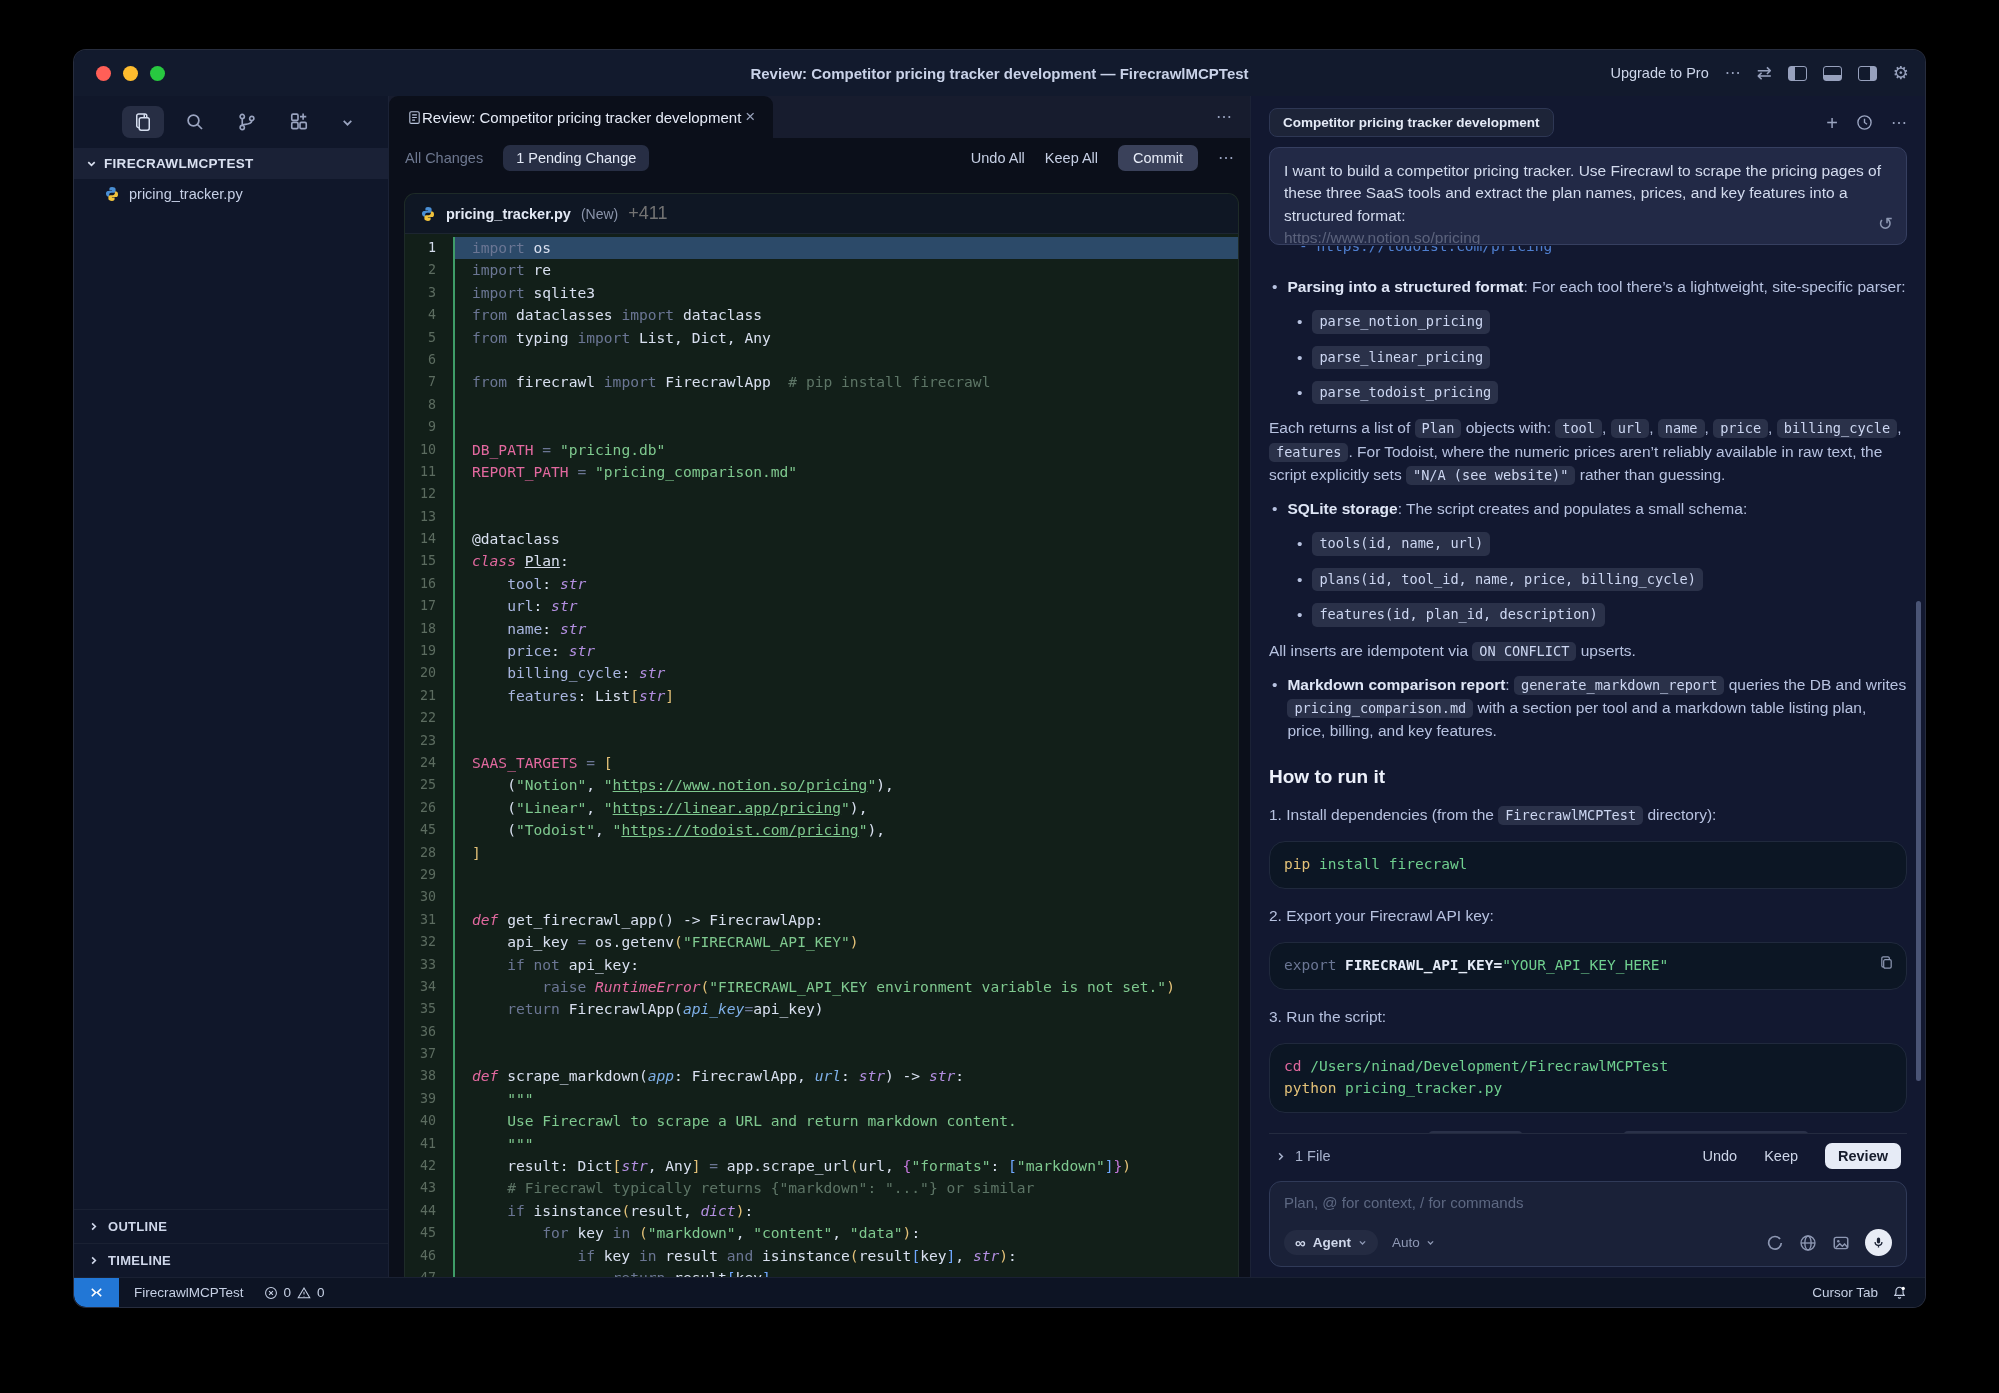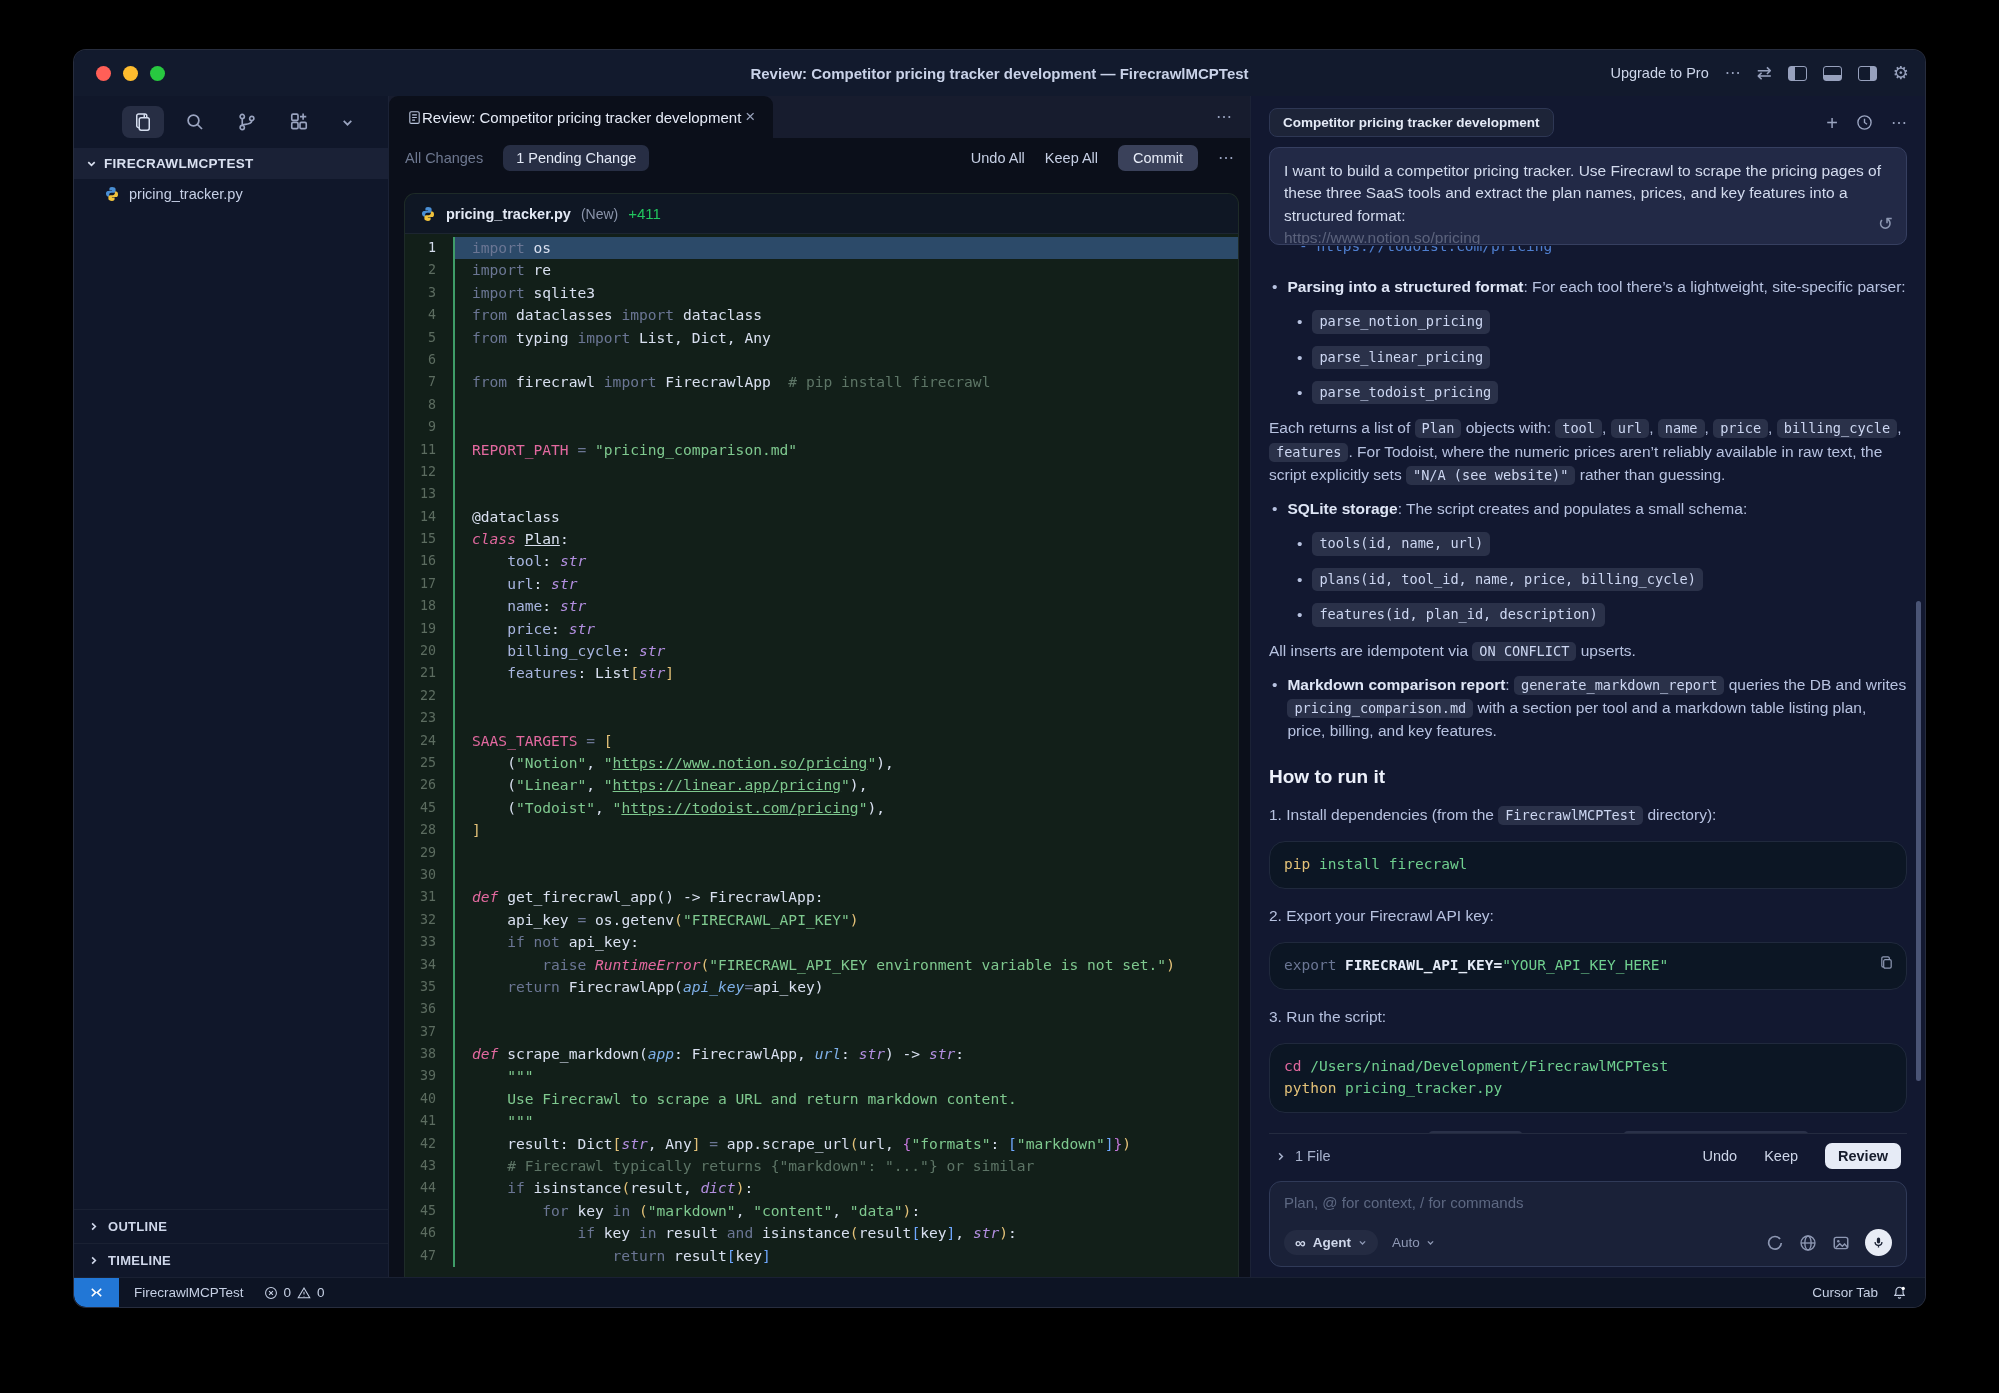--- a/index.html
+++ b/index.html
@@ -55,21 +55,21 @@
   .tool-spacer { flex:1; }
   .tool-link { color:#c7d0e5; font-size:14.5px; }
   .commit-pill { background:#3a415a; color:#e8edf8; font-size:14.5px; padding:5px 15px; border-radius:7px; }
 
   .codecard { flex:1; margin:16px 12px 0 16px; background:#121f19; border-radius:10px 10px 0 0;
     overflow:hidden; display:flex; flex-direction:column; box-shadow:0 0 0 1px #1e2b28; }
   .codehead { height:40px; flex:0 0 40px; display:flex; align-items:center; gap:10px; padding:0 15px;
     background:#0f1724; border-bottom:1px solid #1c2531; }
   .codehead .fname { color:#e3e9f5; font-size:14.5px; font-weight:600; }
   .codehead .fstat { color:#8b95ab; font-size:14px; }
-  .codehead .fadd { color:#22c55e; font-size:15px; }
+  .codehead .fadd { color:#737373; font-size:18px; }
   .codebody { flex:1; overflow:hidden; padding-top:3px;
     font-family:"DejaVu Sans Mono", monospace; font-size:14.6px; line-height:22.4px; }
   .cl { display:flex; height:22.4px; white-space:pre; }
   .ln { flex:0 0 48px; width:48px; text-align:right; padding-right:17px; color:#5c6c60; font-size:13.3px; }
   .ct { flex:1; border-left:2px solid #3f9c68; padding-left:17px; color:#d9e0f0; }
   .cl.hl .ct { background:#2c4a69; }
   .cl.hl .ln { color:#d4dcec; }
   .tk-d{color:#6b7694} .tk-k{color:#e2699f;font-style:italic} .tk-K{color:#e2699f}
   .tk-s{color:#7fc98f} .tk-u{color:#7fc98f;text-decoration:underline}
   .tk-t{color:#b38fe0;font-style:italic} .tk-a{color:#a9b6e0} .tk-c{color:#5d7566}
@@ -264,20 +264,21 @@
         <div class="codebody" id="code-lines">
               <div class="cl hl"><span class="ln">1</span><span class="ct"><span class="tk-d">import</span><span class="tk-p"> os</span></span></div>
               <div class="cl"><span class="ln">2</span><span class="ct"><span class="tk-d">import</span><span class="tk-p"> re</span></span></div>
               <div class="cl"><span class="ln">3</span><span class="ct"><span class="tk-d">import</span><span class="tk-p"> sqlite3</span></span></div>
               <div class="cl"><span class="ln">4</span><span class="ct"><span class="tk-d">from</span><span class="tk-p"> dataclasses </span><span class="tk-d">import</span><span class="tk-p"> dataclass</span></span></div>
               <div class="cl"><span class="ln">5</span><span class="ct"><span class="tk-d">from</span><span class="tk-p"> typing </span><span class="tk-d">import</span><span class="tk-p"> List, Dict, Any</span></span></div>
               <div class="cl"><span class="ln">6</span><span class="ct">&nbsp;</span></div>
               <div class="cl"><span class="ln">7</span><span class="ct"><span class="tk-d">from</span><span class="tk-p"> firecrawl </span><span class="tk-d">import</span><span class="tk-p"> FirecrawlApp</span><span class="tk-c">  # pip install firecrawl</span></span></div>
               <div class="cl"><span class="ln">8</span><span class="ct">&nbsp;</span></div>
               <div class="cl"><span class="ln">9</span><span class="ct">&nbsp;</span></div>
+              <div class="cl"><span class="ln">10</span><span class="ct"><span class="tk-K">DB_PATH</span><span class="tk-d"> = </span><span class="tk-s">"pricing.db"</span></span></div>
               <div class="cl"><span class="ln">11</span><span class="ct"><span class="tk-K">REPORT_PATH</span><span class="tk-d"> = </span><span class="tk-s">"pricing_comparison.md"</span></span></div>
               <div class="cl"><span class="ln">12</span><span class="ct">&nbsp;</span></div>
               <div class="cl"><span class="ln">13</span><span class="ct">&nbsp;</span></div>
               <div class="cl"><span class="ln">14</span><span class="ct"><span class="tk-p">@dataclass</span></span></div>
               <div class="cl"><span class="ln">15</span><span class="ct"><span class="tk-k">class </span><span class="tk-n">Plan</span><span class="tk-p">:</span></span></div>
               <div class="cl"><span class="ln">16</span><span class="ct"><span class="tk-a">    tool</span><span class="tk-p">: </span><span class="tk-t">str</span></span></div>
               <div class="cl"><span class="ln">17</span><span class="ct"><span class="tk-a">    url</span><span class="tk-p">: </span><span class="tk-t">str</span></span></div>
               <div class="cl"><span class="ln">18</span><span class="ct"><span class="tk-a">    name</span><span class="tk-p">: </span><span class="tk-t">str</span></span></div>
               <div class="cl"><span class="ln">19</span><span class="ct"><span class="tk-a">    price</span><span class="tk-p">: </span><span class="tk-t">str</span></span></div>
               <div class="cl"><span class="ln">20</span><span class="ct"><span class="tk-a">    billing_cycle</span><span class="tk-p">: </span><span class="tk-t">str</span></span></div>

